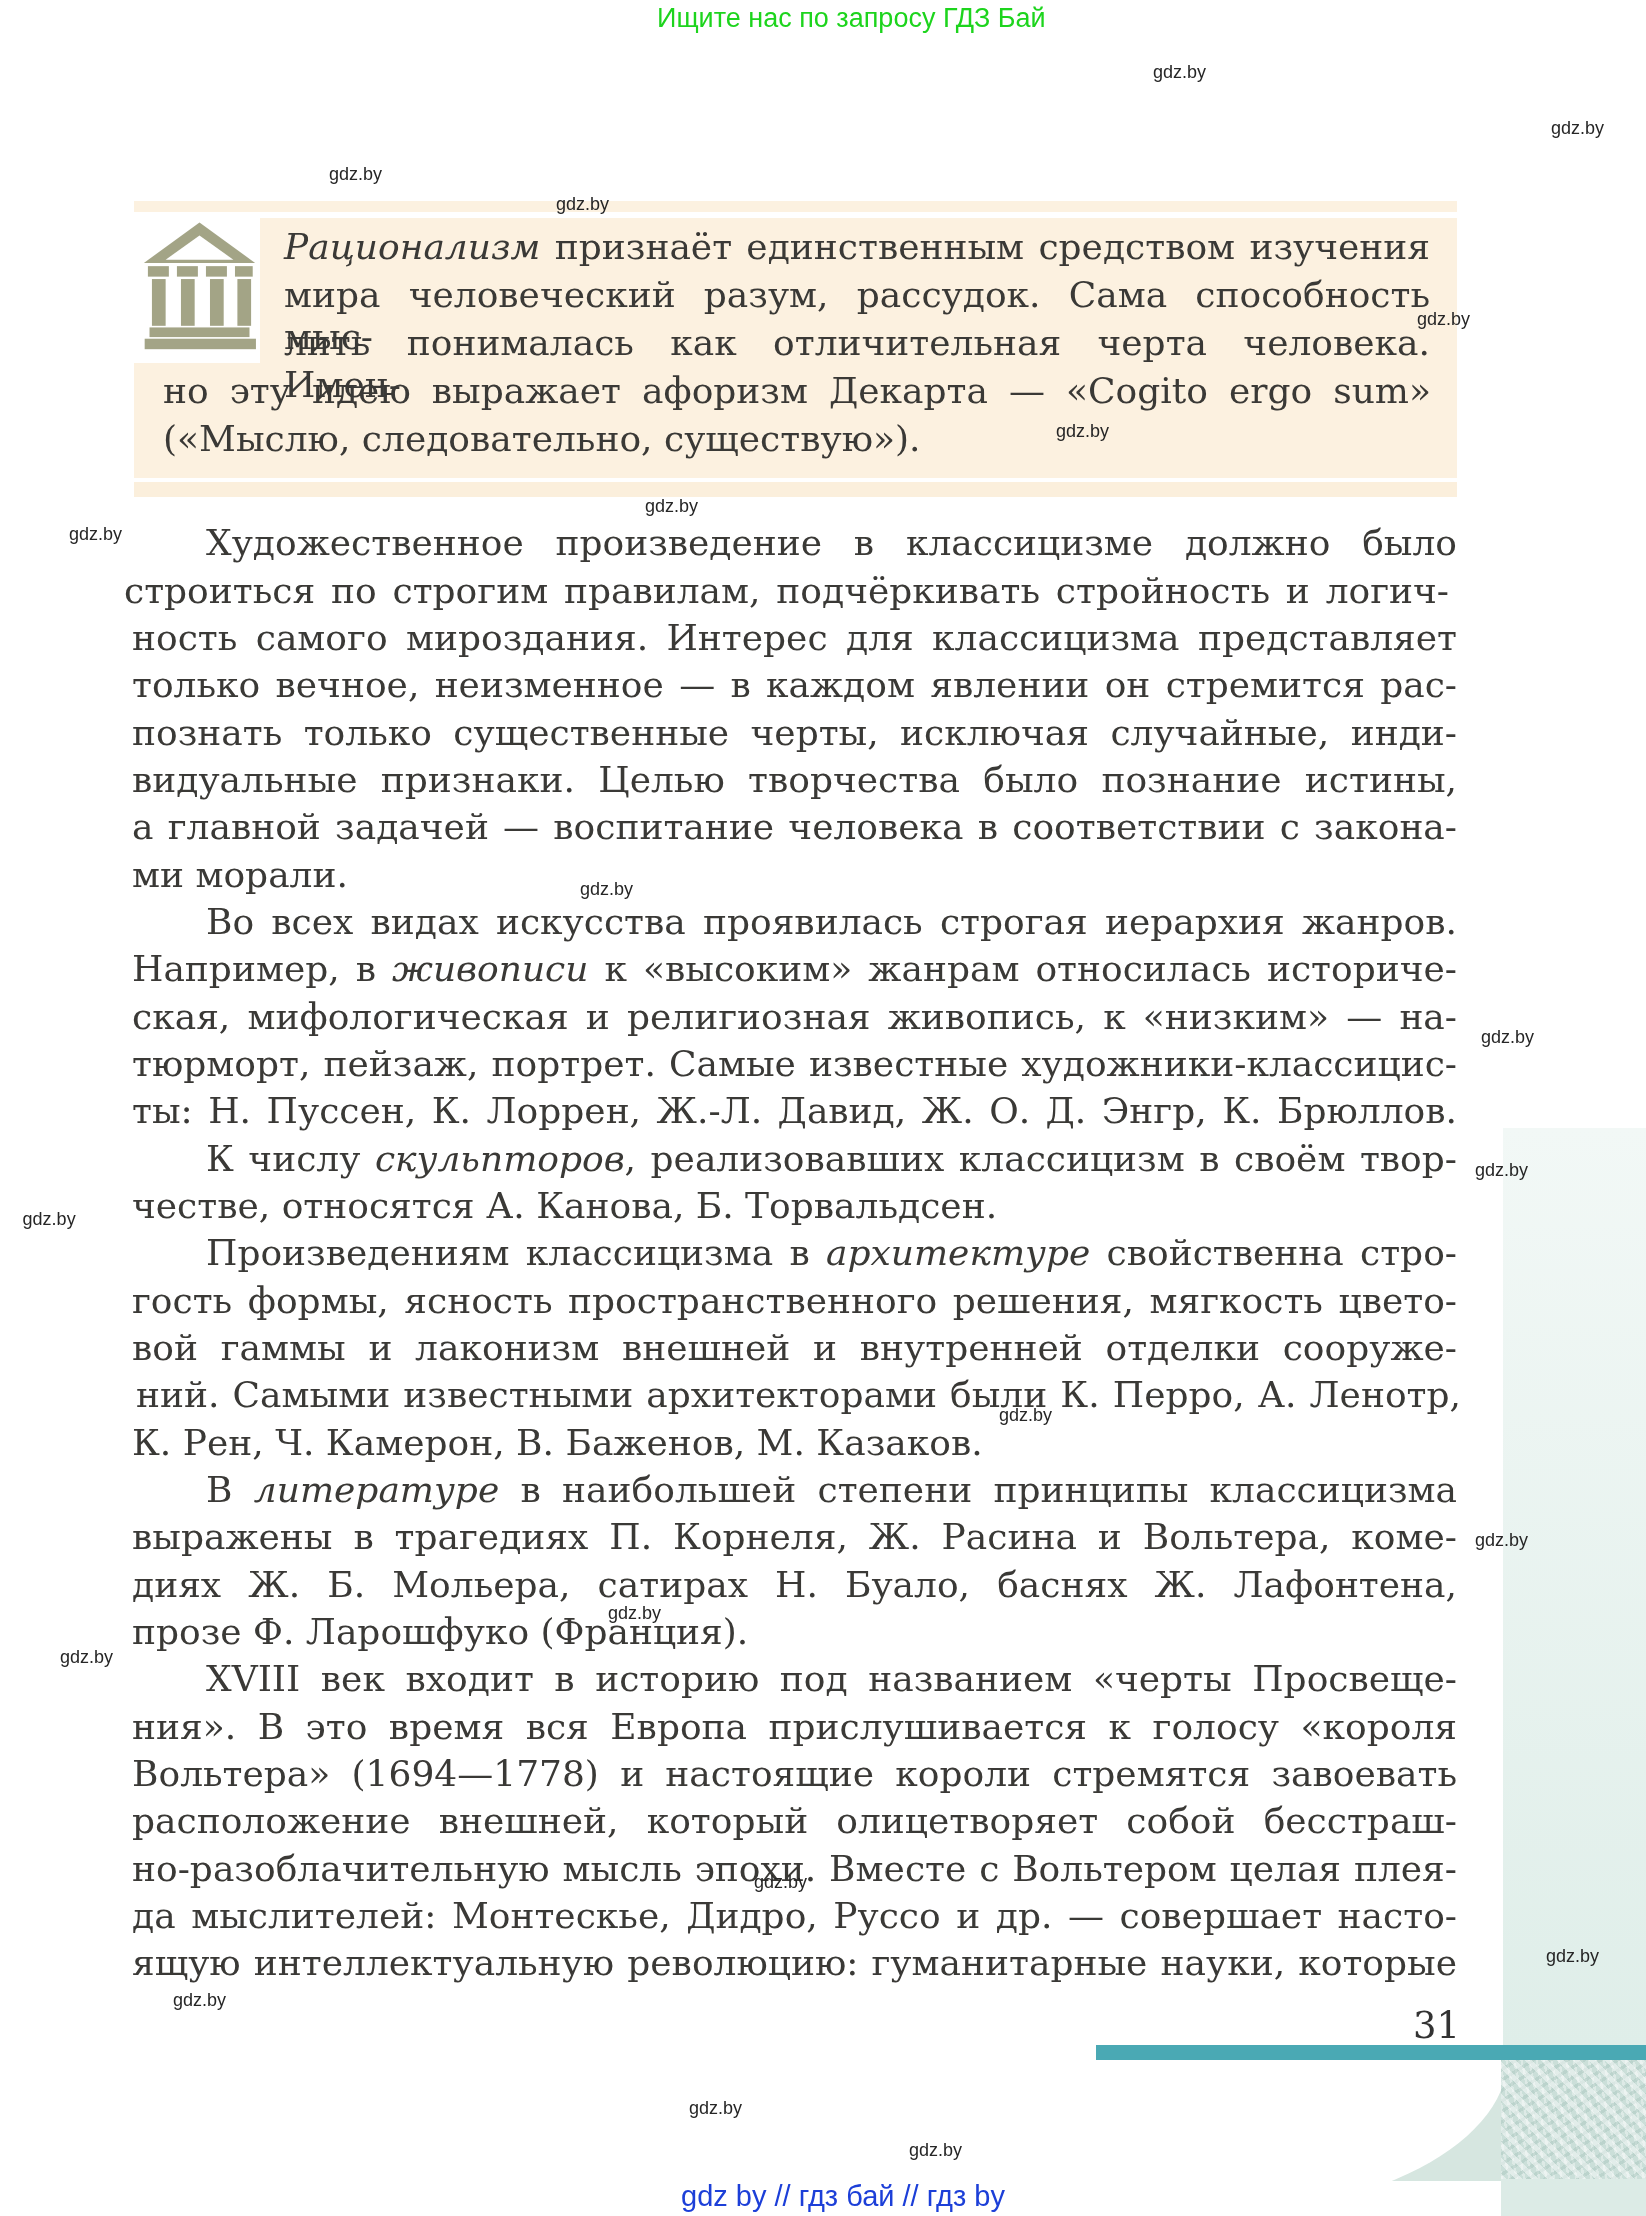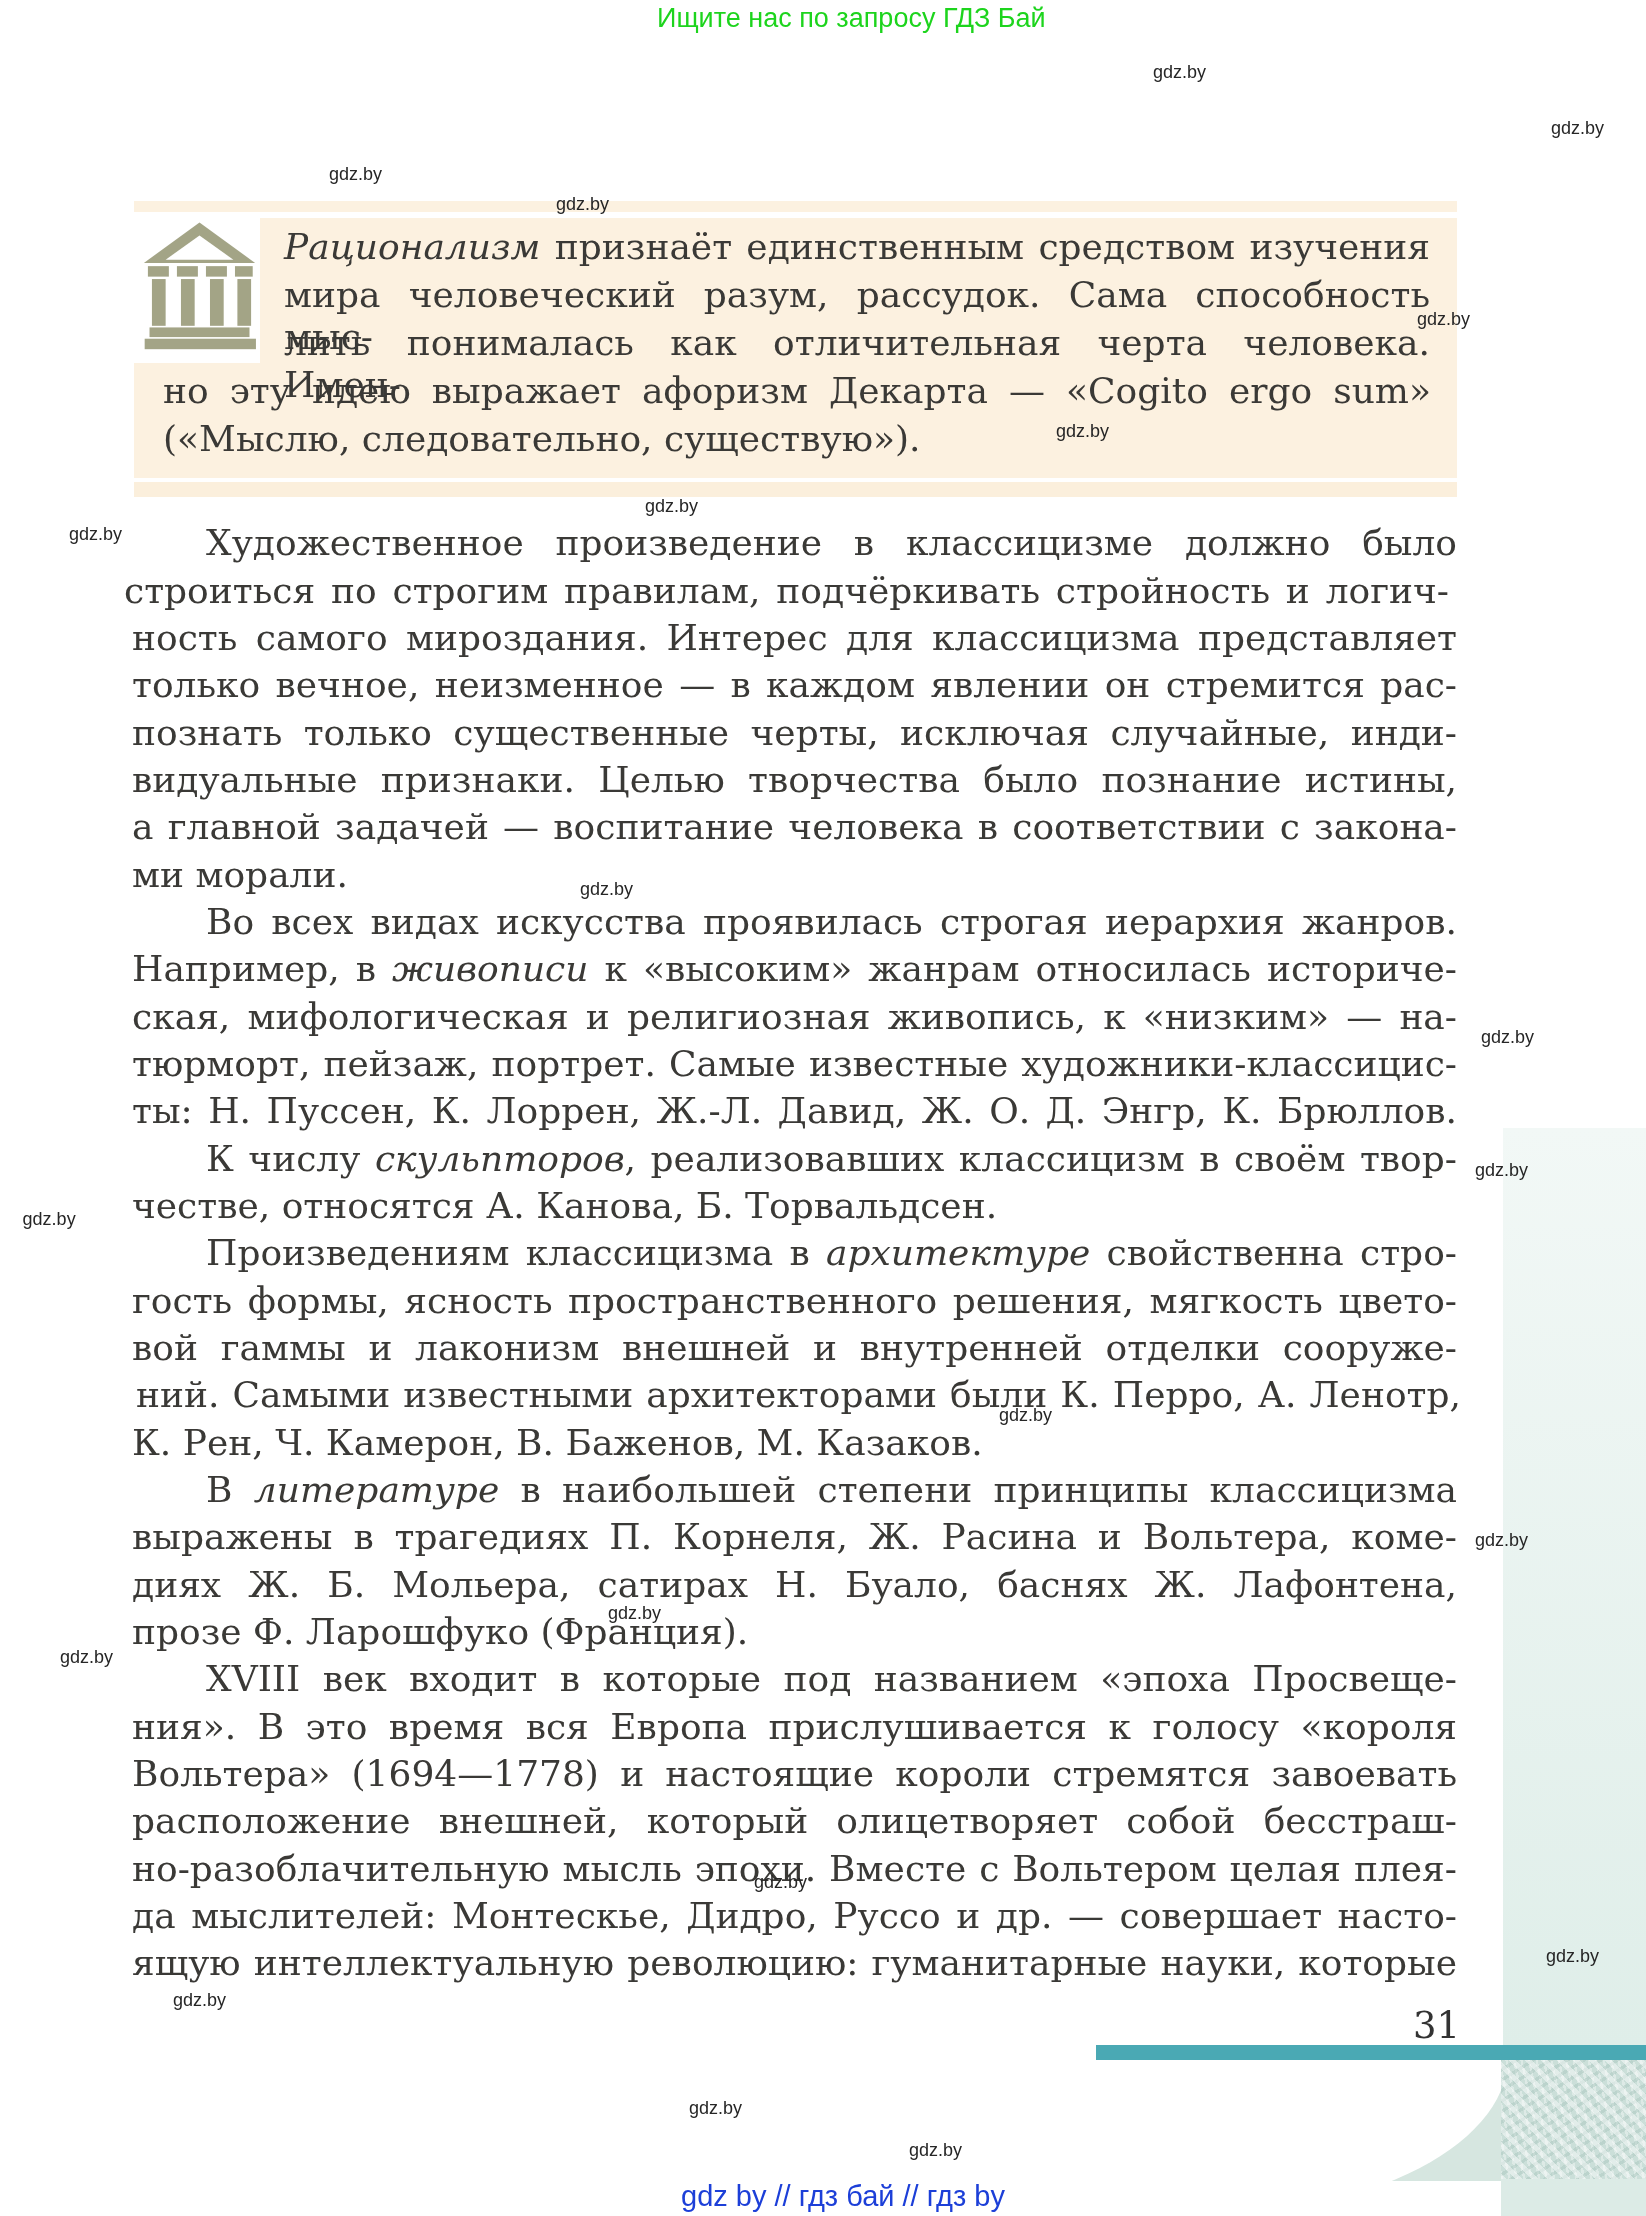--- a/index.html
+++ b/index.html
@@ -100,21 +100,21 @@
       <div class="tline" style="left: 132px; top: 1185px; width: 1325px;"><span>честве, относятся А. Канова, Б. Торвальдсен.</span></div>
       <div class="tline just" style="left: 132px; top: 1232px; width: 1325px; text-indent: 74px;"><span>Произведениям классицизма в </span><span class="it">архитектуре</span><span> свойственна стро-</span></div>
       <div class="tline just" style="left: 132px; top: 1280px; width: 1325px;"><span>гость формы, ясность пространственного решения, мягкость цвето-</span></div>
       <div class="tline just" style="left: 132px; top: 1327px; width: 1325px;"><span>вой гаммы и лаконизм внешней и внутренней отделки сооруже-</span></div>
       <div class="tline just" style="left: 136px; top: 1374px; width: 1325px;"><span>ний. Самыми известными архитекторами были К. Перро, А. Ленотр,</span></div>
       <div class="tline" style="left: 132px; top: 1422px; width: 1325px;"><span>К. Рен, Ч. Камерон, В. Баженов, М. Казаков.</span></div>
       <div class="tline just" style="left: 132px; top: 1469px; width: 1325px; text-indent: 74px;"><span>В </span><span class="it">литературе</span><span> в наибольшей степени принципы классицизма</span></div>
       <div class="tline just" style="left: 132px; top: 1516px; width: 1325px;"><span>выражены в трагедиях П. Корнеля, Ж. Расина и Вольтера, коме-</span></div>
       <div class="tline just" style="left: 132px; top: 1564px; width: 1325px;"><span>диях Ж. Б. Мольера, сатирах Н. Буало, баснях Ж. Лафонтена,</span></div>
       <div class="tline" style="left: 132px; top: 1611px; width: 1325px;"><span>прозе Ф. Ларошфуко (Франция).</span></div>
-      <div class="tline just" style="left: 132px; top: 1658px; width: 1325px; text-indent: 74px;"><span>XVIII век входит в которые под названием «эпоха Просвеще-</span></div>
+      <div class="tline just" style="left: 132px; top: 1658px; width: 1325px; text-indent: 74px;"><span>XVIII век входит в историю под названием «черты Просвеще-</span></div>
       <div class="tline just" style="left: 132px; top: 1706px; width: 1325px;"><span>ния». В это время вся Европа прислушивается к голосу «короля</span></div>
       <div class="tline just" style="left: 132px; top: 1753px; width: 1325px;"><span>Вольтера» (1694—1778) и настоящие короли стремятся завоевать</span></div>
       <div class="tline just" style="left: 132px; top: 1800px; width: 1325px;"><span>расположение внешней, который олицетворяет собой бесстраш-</span></div>
       <div class="tline just" style="left: 132px; top: 1848px; width: 1325px;"><span>но-разоблачительную мысль эпохи. Вместе с Вольтером целая плея-</span></div>
       <div class="tline just" style="left: 132px; top: 1895px; width: 1325px;"><span>да мыслителей: Монтескье, Дидро, Руссо и др. — совершает насто-</span></div>
       <div class="tline just" style="left: 132px; top: 1942px; width: 1325px;"><span>ящую интеллектуальную революцию: гуманитарные науки, которые</span></div>
     </div>
 
   <div id="watermarks">
       <div class="wm" style="left: 1153px; top: 58px;">gdz.by</div>

